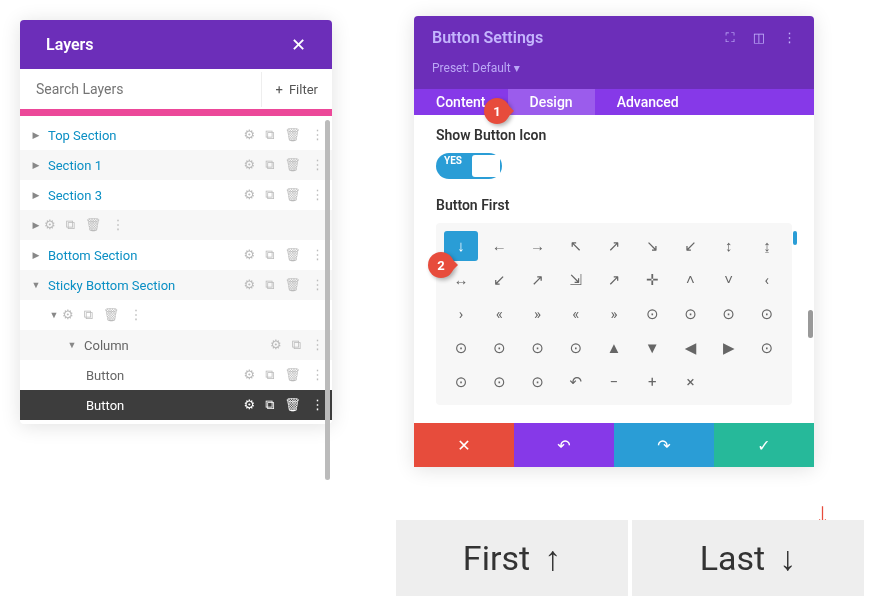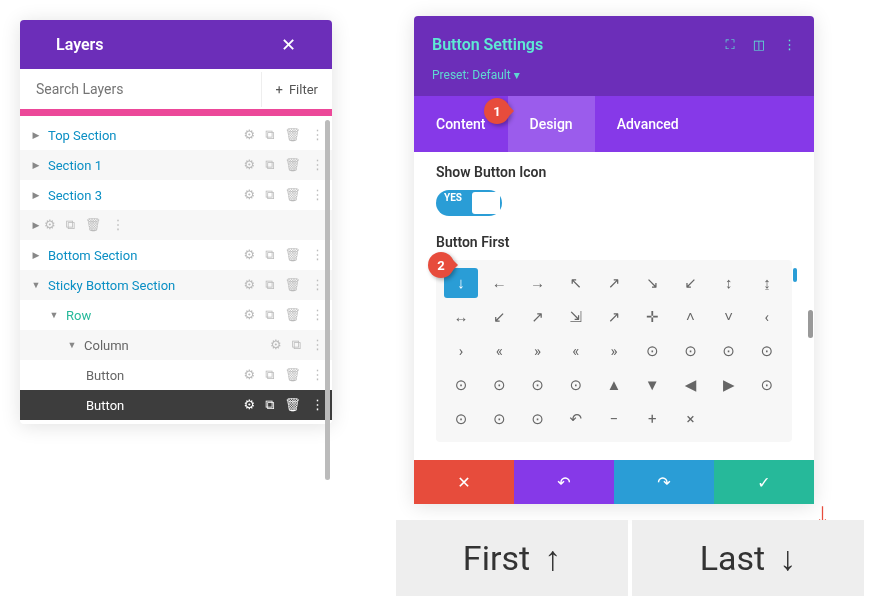--- a/index.html
+++ b/index.html
@@ -1,44 +1,44 @@
 <!DOCTYPE html>
 <html><head>
 <meta charset="utf-8">
 <style>
 *{box-sizing:border-box;margin:0;padding:0;font-family:-apple-system,BlinkMacSystemFont,"Segoe UI",Roboto,sans-serif}
 body{background:#fff;width:870px;height:615px;position:relative}
 .panel{position:absolute;background:#fff;border-radius:4px;box-shadow:0 2px 20px rgba(0,0,0,.12)}
 .layers{left:20px;top:20px;width:312px}
-.header{background:#6c2eb9;color:#fff;padding:14px 36px;display:flex;justify-content:space-between;align-items:center;border-radius:4px 4px 0 0}
+.header{background:#6c2eb9;color:#fff;padding:14px 26px;display:flex;justify-content:space-between;align-items:center;border-radius:4px 4px 0 0}
 .header h3{font-size:16px;font-weight:600}
 .close{cursor:pointer;font-size:18px}
 .search-row{display:flex;align-items:center;border-bottom:7px solid #ec4899}
 .search-in{flex:1;padding:12px 16px;border:none;outline:none;font-size:14px;color:#999}
 .filter-btn{padding:10px 14px;font-size:13px;color:#555;display:flex;align-items:center;gap:6px;cursor:pointer;border-left:1px solid #eee}
 .tree{padding:4px 0}
 .row{display:flex;align-items:center;padding:7px 8px;font-size:13px;position:relative}
 .row.alt{background:#f7f7f7}
 .row .exp{width:16px;text-align:center;color:#888;font-size:9px;cursor:pointer}
 .row .lbl{flex:1;color:#0b8fc4;padding-left:4px}
 .row .lbl.teal{color:#26b99a}
 .row .lbl.gray{color:#666}
 .row .lbl.white{color:#fff}
 .row.sel{background:#3d3d3d;color:#fff}
 .acts{display:flex;gap:10px;color:#bbb;font-size:13px}
 .acts.sel{color:#fff}
 .ind1{padding-left:26px}.ind2{padding-left:44px}.ind3{padding-left:62px}
 .settings{left:414px;top:16px;width:400px}
-.sh{background:#6c2eb9;color:#5eead4;padding:19px 18px 14px;border-radius:4px 4px 0 0}
+.sh{background:#6c2eb9;color:#c4b5fd;padding:12px 18px 14px;border-radius:4px 4px 0 0}
 .sh-top{display:flex;justify-content:space-between;align-items:center}
 .sh h3{font-size:16px;font-weight:600}
 .sh .icons{display:flex;gap:18px;font-size:13px}
 .preset{font-size:12px;margin-top:14px;opacity:.9}
 .tabs{background:#8639e8;color:#fff;display:flex;font-size:14px;font-weight:500}
-.tab{padding:20px 22px;cursor:pointer}
+.tab{padding:5px 22px;cursor:pointer}
 .tab.act{background:#9b5cec}
 .body{padding:12px 22px 18px}
 .fl{font-size:14px;color:#333;font-weight:600;margin-bottom:10px}
 .toggle{background:#2a9dd6;border-radius:14px;width:66px;height:26px;display:flex;align-items:flex-start;padding:2px;cursor:pointer;margin-bottom:18px}
 .toggle span{color:#fff;font-size:10px;font-weight:700;margin:0 6px}
 .knob{background:#fff;width:28px;height:22px;border-radius:3px;margin-left:auto}
 .icon-grid{background:#f7f7f7;border-radius:4px;padding:8px;position:relative}
 .ig{display:grid;grid-template-columns:repeat(9,1fr);gap:4px}
 .ic{height:30px;display:flex;align-items:center;justify-content:center;font-size:15px;color:#666;cursor:pointer;border-radius:3px}
 .ic.sel{background:#2a9dd6;color:#fff}
@@ -125,21 +125,20 @@
         <span class="lbl">Sticky Bottom Section</span>
         <span class="acts">
           <span>⚙</span>
           <span>⧉</span>
           <span>🗑</span>
           <span>⋮</span>
         </span>
       </div>
     <div class="row ind1">
         <span class="exp">▼</span>
-        <span class="lbl teal">Row</span>
         <span class="acts">
           <span>⚙</span>
           <span>⧉</span>
           <span>🗑</span>
           <span>⋮</span>
         </span>
       </div>
     <div class="row alt ind2">
         <span class="exp">▼</span>
         <span class="lbl gray">Column</span>

